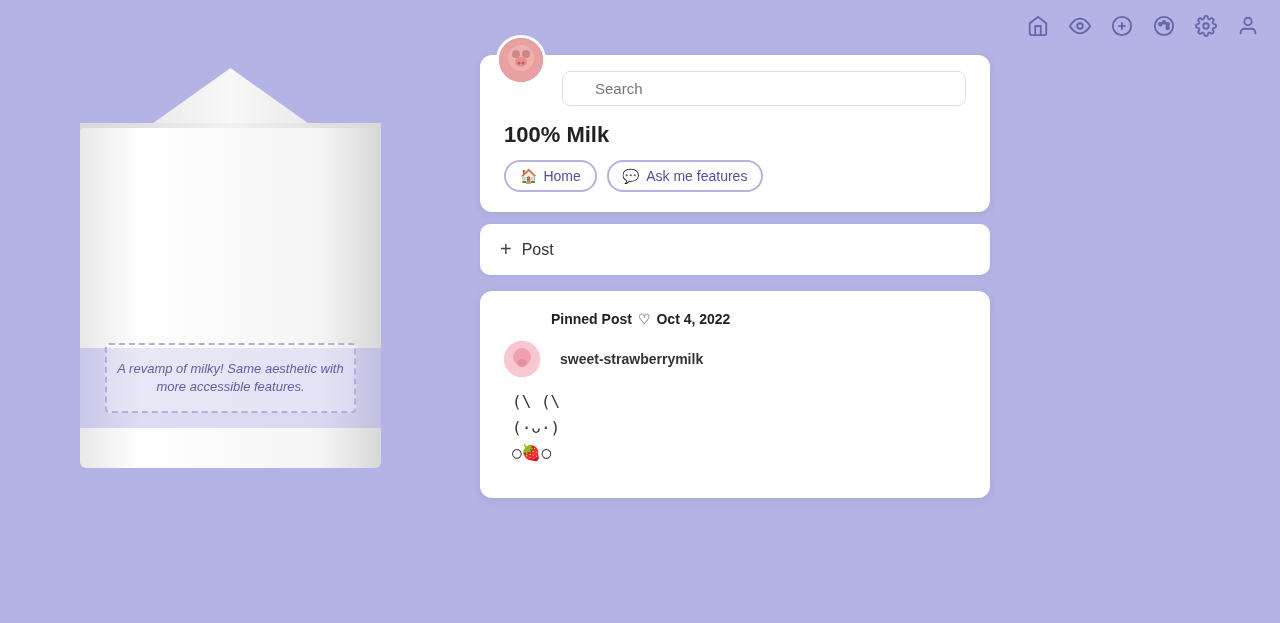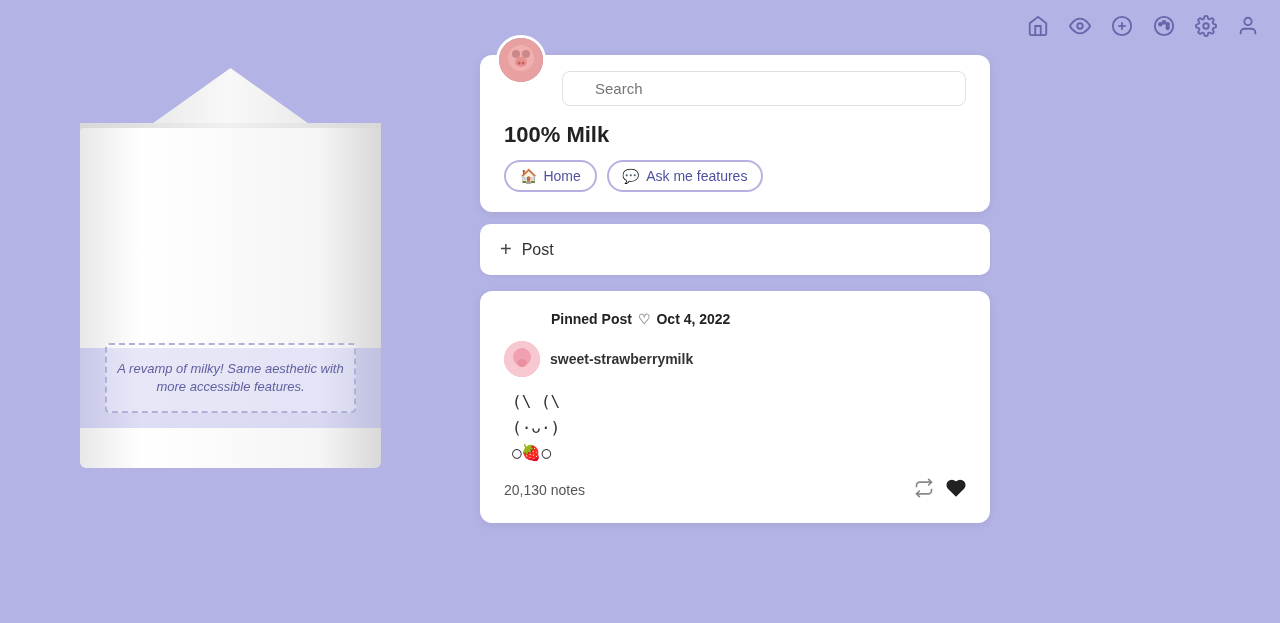--- a/index.html
+++ b/index.html
@@ -249,21 +249,21 @@
     }
 
     .pinned-heart {
       color: #999;
       font-size: 14px;
     }
 
     .post-author {
       display: flex;
       align-items: center;
-      gap: 10px;
+      gap: 20px;
       margin-bottom: 12px;
     }
 
     .post-avatar {
       width: 36px;
       height: 36px;
       border-radius: 50%;
       background: linear-gradient(135deg, #f8c8d0, #f0a0b0);
       display: flex;
       align-items: center;
@@ -442,33 +442,15 @@
       </div>
       <span class="post-username">sweet-strawberrymilk</span>
     </div>
 
     <div class="post-content">
       <div>(\ (\</div>
       <div>(·ᴗ·)</div>
       <div>○🍓○</div>
     </div>
 
-    <div class="post-footer">
-      <span class="post-notes">20,130 notes</span>
-      <div class="post-actions">
-        <span class="post-action-icon">
-          <svg width="20" height="20" viewBox="0 0 24 24" fill="none" stroke="#888" stroke-width="2">
-            <polyline points="17 1 21 5 17 9"></polyline>
-            <path d="M3 11V9a4 4 0 014-4h14"></path>
-            <polyline points="7 23 3 19 7 15"></polyline>
-            <path d="M21 13v2a4 4 0 01-4 4H3"></path>
-          </svg>
-        </span>
-        <span class="post-action-icon liked">
-          <svg width="20" height="20" viewBox="0 0 24 24" fill="#222" stroke="#222" stroke-width="2">
-            <path d="M20.84 4.61a5.5 5.5 0 00-7.78 0L12 5.67l-1.06-1.06a5.5 5.5 0 00-7.78 7.78l1.06 1.06L12 21.23l7.78-7.78 1.06-1.06a5.5 5.5 0 000-7.78z"></path>
-          </svg>
-        </span>
-      </div>
-    </div>
   </div>
 
 </div>
 
 </body></html>

